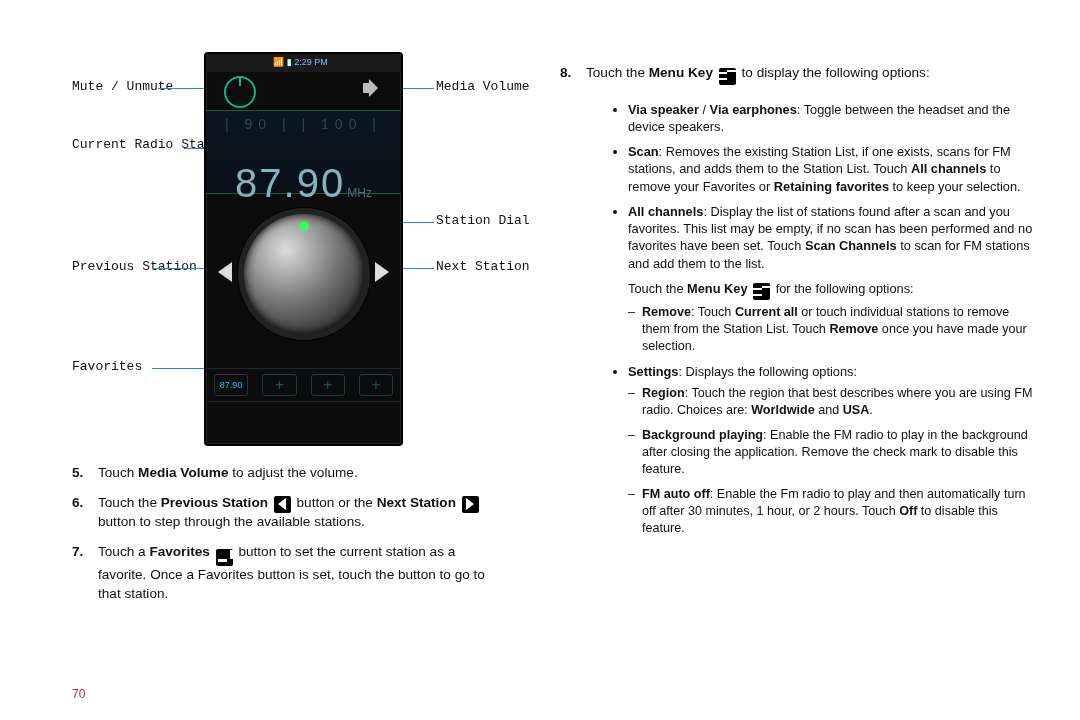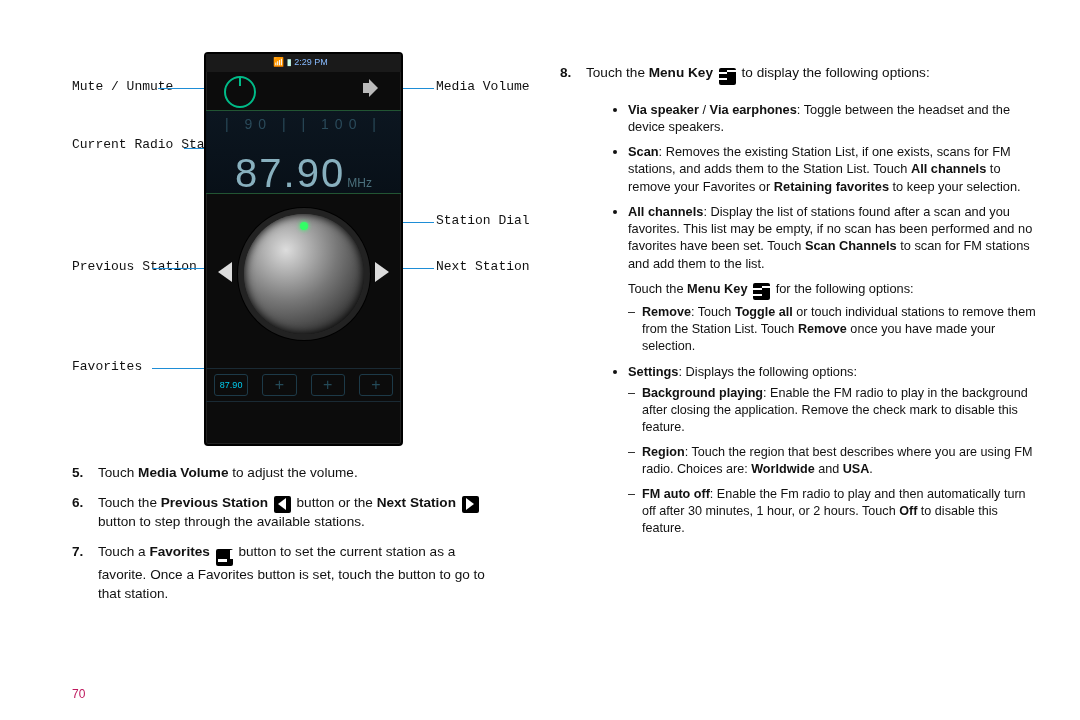--- a/index.html
+++ b/index.html
@@ -13,21 +13,21 @@
   .phone { position: absolute; left: 132px; top: 0; width: 195px; height: 390px; background: #0c0c0c; border: 2px solid #000; border-radius: 4px; box-shadow: 0 0 0 1px #222 inset; }
   .statusbar { position: absolute; top: 0; left: 0; right: 0; height: 18px; background: #1a1a1a; font-size: 9px; color: #cfe; text-align: center; padding: 2px 6px 0 0; box-sizing: border-box; }
   .statusbar .time { color: #8bf; }
   .powerbtn { position: absolute; left: 18px; top: 22px; width: 28px; height: 28px; border: 2px solid #0b8; border-radius: 50%; }
   .powerbtn::after { content: ""; position: absolute; left: 50%; top: -2px; width: 2px; height: 10px; background: #0b8; transform: translateX(-50%); }
   .volbtn { position: absolute; right: 16px; top: 25px; width: 22px; height: 22px; }
   .volbtn::before { content: ""; position: absolute; left: 0; top: 4px; width: 6px; height: 10px; background: #bbb; }
   .volbtn::after  { content: ""; position: absolute; left: 6px; top: 0; border-top: 9px solid transparent; border-bottom: 9px solid transparent; border-left: 9px solid #bbb; }
   .freqarea { position: absolute; top: 56px; left: 0; right: 0; height: 82px; background: linear-gradient(#0c1620,#081018); border-top: 1px solid #253; border-bottom: 1px solid #253; text-align: center; }
   .ticks { font-size: 14px; color: #2a4a5a; letter-spacing: 6px; padding-top: 4px; }
-  .freq { display: inline-block; margin-top: 12px; }
+  .freq { display: inline-block; margin-top: 22px; }
   .freq .maj { font-size: 40px; color: #88b0be; font-weight: 300; letter-spacing: 2px; }
   .freq .unit { font-size: 12px; color: #4b707c; margin-left: 2px; }
   .dial { position: absolute; top: 160px; left: 50%; transform: translateX(-50%); width: 120px; height: 120px; border-radius: 50%;
           background: radial-gradient(circle at 35% 30%, #ddd 0%, #bbb 15%, #777 45%, #333 80%, #111 100%);
           box-shadow: 0 0 0 6px #222, 0 0 0 7px #000, inset 0 0 10px #000; }
   .dial::after { content: ""; position: absolute; left: 50%; top: 8px; width: 8px; height: 8px; border-radius: 50%; background: #3f6; box-shadow: 0 0 4px #3f6; transform: translateX(-50%); }
   .arrow-l, .arrow-r { position: absolute; top: 208px; width: 0; height: 0; }
   .arrow-l { left: 12px; border-top: 10px solid transparent; border-bottom: 10px solid transparent; border-right: 14px solid #ddd; }
   .arrow-r { right: 12px; border-top: 10px solid transparent; border-bottom: 10px solid transparent; border-left: 14px solid #ddd; }
   .favbar { position: absolute; bottom: 42px; left: 0; right: 0; height: 32px; display: flex; gap: 14px; justify-content: center; align-items: center; padding: 0 8px;
@@ -155,28 +155,28 @@
             <b>Scan</b><span>: Removes the existing Station List, if one exists, scans for FM stations, and adds them to the Station List. Touch </span><b>All channels</b><span> to remove your Favorites or </span><b>Retaining favorites</b><span> to keep your selection.</span>
           </li>
           <li>
             <b>All channels</b><span>: Display the list of stations found after a scan and you favorites. This list may be empty, if no scan has been performed and no favorites have been set. Touch </span><b>Scan Channels</b><span> to scan for FM stations and add them to the list.</span>
             <div class="intro" style="margin-left:0;margin-top:8px">
               <span>Touch the </span><b>Menu Key</b>
               <span class="icon-box icon-menu"></span>
               <span> for the following options:</span>
             </div>
             <ul class="dashes">
-              <li><b>Remove</b><span>: Touch </span><b>Toggle all</b><span> or touch individual stations to remove them from the Station List. Touch </span><b>Remove</b><span> once you have made your selection.</span></li>
+              <li><b>Remove</b><span>: Touch </span><b>Current all</b><span> or touch individual stations to remove them from the Station List. Touch </span><b>Remove</b><span> once you have made your selection.</span></li>
             </ul>
           </li>
           <li>
             <b>Settings</b><span>: Displays the following options:</span>
             <ul class="dashes">
+              <li><b>Region</b><span>: Touch the region that best describes where you are using FM radio. Choices are: </span><b>Worldwide</b><span> and </span><b>USA</b><span>.</span></li>
               <li><b>Background playing</b><span>: Enable the FM radio to play in the background after closing the application. Remove the check mark to disable this feature.</span></li>
-              <li><b>Region</b><span>: Touch the region that best describes where you are using FM radio. Choices are: </span><b>Worldwide</b><span> and </span><b>USA</b><span>.</span></li>
               <li><b>FM auto off</b><span>: Enable the Fm radio to play and then automatically turn off after 30 minutes, 1 hour, or 2 hours. Touch </span><b>Off</b><span> to disable this feature.</span></li>
             </ul>
           </li>
         </ul>
       </li>
     </ol>
   </div>
 
   <div class="pageno">70</div>
 </div>

